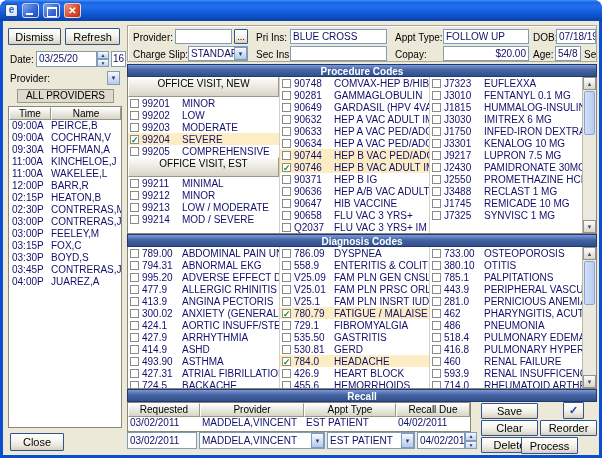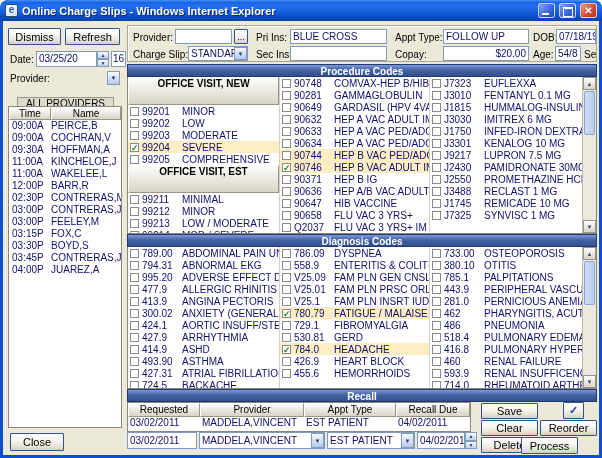--- a/index.html
+++ b/index.html
@@ -20,21 +20,21 @@
 .field{position:absolute;background:#fff;border:1px solid #7f9db9;font-size:10px;line-height:14px;padding:0 2px;overflow:hidden;white-space:nowrap;color:#101066}
 .arrowbox{position:absolute;display:flex;align-items:center;justify-content:center;background:linear-gradient(180deg,#f6f9ff 0%,#cfdcf5 60%,#b6c9ec 100%);border:1px solid #7f9db9;font-size:6px;color:#2a3c66}
 .spin{position:absolute;width:12px}
 .spin span{position:absolute;left:0;width:12px;height:50%;display:flex;align-items:center;justify-content:center;font-size:5px;color:#2a3c66;background:linear-gradient(180deg,#f6f9ff,#c2d2ef);border:1px solid #7f9db9}
 .spin .up{top:0}.spin .dn{bottom:0}
 .panel{position:absolute;border:1px solid #a9a696;box-shadow:inset 1px 1px 0 #fff;background:#ece9d8;overflow:hidden}
 .sectionbar{position:absolute;background:linear-gradient(180deg,#7b99dd 0%,#45639f 45%,#30508f 100%);color:#fff;font-weight:bold;font-size:10px;text-align:center;line-height:13px;border:1px solid #23386b}
 .listpanel{position:absolute;background:#fff;border:1px solid #8a887a;border-top:none;display:flex;overflow:hidden}
 .listcol{height:100%;overflow:hidden}
 .listcol.sep{border-right:1px solid #d4d1c2}
-.subhead{height:28px;text-align:center;font-weight:bold;font-size:10px;line-height:11px;color:#000;background:linear-gradient(180deg,#fcfcfa,#d8d4c6);border:1px solid;border-color:#fff #989686 #989686 #fff}
+.subhead{height:20px;text-align:center;font-weight:normal;font-size:10px;line-height:11px;color:#000;background:linear-gradient(180deg,#fcfcfa,#d8d4c6);border:1px solid;border-color:#fff #989686 #989686 #fff}
 .code-row{display:flex;align-items:center;height:12px;font-size:10px;color:#10106c;gap:3px;padding-left:2px}
 .code-row.hl{background:#fcedc4}
 .cb{width:9px;height:9px;border:1px solid #8a8a8a;background:#fff;flex:0 0 auto;font-size:9px;line-height:8px;color:#1c8a1c;font-weight:bold;text-align:center}
 .code{width:37px;flex:0 0 auto;overflow:hidden}
 .desc{flex:1;overflow:hidden;white-space:nowrap}
 .sb{width:14px;height:100%;flex:0 0 auto;background:#eceade;border-left:1px solid #bcb9ab;position:relative}
 .sb-btn{position:absolute;left:0;width:13px;height:13px;background:linear-gradient(180deg,#fdfdfc,#d9d5c8);border:1px solid #96948a;font-size:6px;color:#44506e;display:flex;align-items:center;justify-content:center}
 .sb-up{top:0}.sb-dn{bottom:0}
 .sb-thumb{position:absolute;left:1px;width:11px;top:14px;height:44px;background:linear-gradient(90deg,#d2dff7,#b9cbf0);border:1px solid #86a5da;border-radius:2px}
 .gridhead{background:linear-gradient(180deg,#fdfdfc,#d8d4c6);border:1px solid;border-color:#fff #989686 #989686 #fff;font-size:10px;line-height:12px;text-align:center;color:#000;overflow:hidden;white-space:nowrap}
@@ -50,42 +50,41 @@
 .rc1{width:72px}.rc2{width:104px}.rc3{width:92px}.rc4{width:74px}
 .checkbtn{color:#2143b8;font-weight:bold;font-size:11px}
 .allprov{position:absolute;background:#dedacc;border:1px solid #9a9789;text-align:center;font-size:10px;line-height:12px;color:#000;overflow:hidden}
 </style>
 </head>
 <body>
 
 <div class="window">
   <div class="titlebar">
     <span class="app-icon"></span>
-    <span class="title-text">Online Charge Slips - Windows Internet Explorer</span>
     <span class="tbtn min"></span>
     <span class="tbtn max"></span>
     <span class="tbtn close">✕</span>
   </div>
 
   <div class="content">
 
     <div class="btn" style="left:5px;top:7px;width:53px;height:17px">Dismiss</div>
     <div class="btn" style="left:62px;top:7px;width:55px;height:17px">Refresh</div>
 
     <span class="lbl" style="left:7px;top:33px">Date:</span>
     <div class="field" style="left:33px;top:30px;width:61px;height:16px">03/25/20</div>
     <div class="spin" style="left:94px;top:30px;height:16px">
       <span class="up">▲</span>
       <span class="dn">▼</span>
     </div>
     <div class="field" style="left:108px;top:30px;width:15px;height:16px;padding:0 1px">16</div>
 
     <span class="lbl" style="left:7px;top:52px">Provider:</span>
     <div class="arrowbox" style="left:104px;top:50px;width:13px;height:14px">▼</div>
-    <div class="allprov" style="left:14px;top:76px;width:97px;height:14px">ALL PROVIDERS</div>
+    <div class="allprov" style="left:14px;top:68px;width:97px;height:14px">ALL PROVIDERS</div>
 
     <div class="sched" style="left:5px;top:85px;width:114px;height:322px">
       <div class="sched-head">
         <div class="gridhead" style="width:42px">Time</div>
         <div class="gridhead" style="flex:1">Name</div>
       </div>
       <div class="sched-body">
           <div class="sched-row">
             <span class="t">09:00A</span>
             <span class="n">PEIRCE,B</span>
@@ -102,20 +101,24 @@
             <span class="t">11:00A</span>
             <span class="n">KINCHELOE,J</span>
           </div>
           <div class="sched-row">
             <span class="t">11:00A</span>
             <span class="n">WAKELEE,L</span>
           </div>
           <div class="sched-row">
             <span class="t">12:00P</span>
             <span class="n">BARR,R</span>
+          </div>
+          <div class="sched-row">
+            <span class="t">02:15P</span>
+            <span class="n">HEATON,B</span>
           </div>
           <div class="sched-row">
             <span class="t">02:30P</span>
             <span class="n">CONTRERAS,M</span>
           </div>
           <div class="sched-row">
             <span class="t">03:00P</span>
             <span class="n">CONTRERAS,J</span>
           </div>
           <div class="sched-row">
@@ -449,20 +452,25 @@
             <span class="code">780.79</span>
             <span class="desc">FATIGUE / MALAISE</span>
           </div>
           <div class="code-row">
             <span class="cb"></span>
             <span class="code">729.1</span>
             <span class="desc">FIBROMYALGIA</span>
           </div>
           <div class="code-row">
             <span class="cb"></span>
+            <span class="code">535.50</span>
+            <span class="desc">GASTRITIS</span>
+          </div>
+          <div class="code-row">
+            <span class="cb"></span>
             <span class="code">530.81</span>
             <span class="desc">GERD</span>
           </div>
           <div class="code-row hl">
             <span class="cb">✓</span>
             <span class="code">784.0</span>
             <span class="desc">HEADACHE</span>
           </div>
           <div class="code-row">
             <span class="cb"></span>

